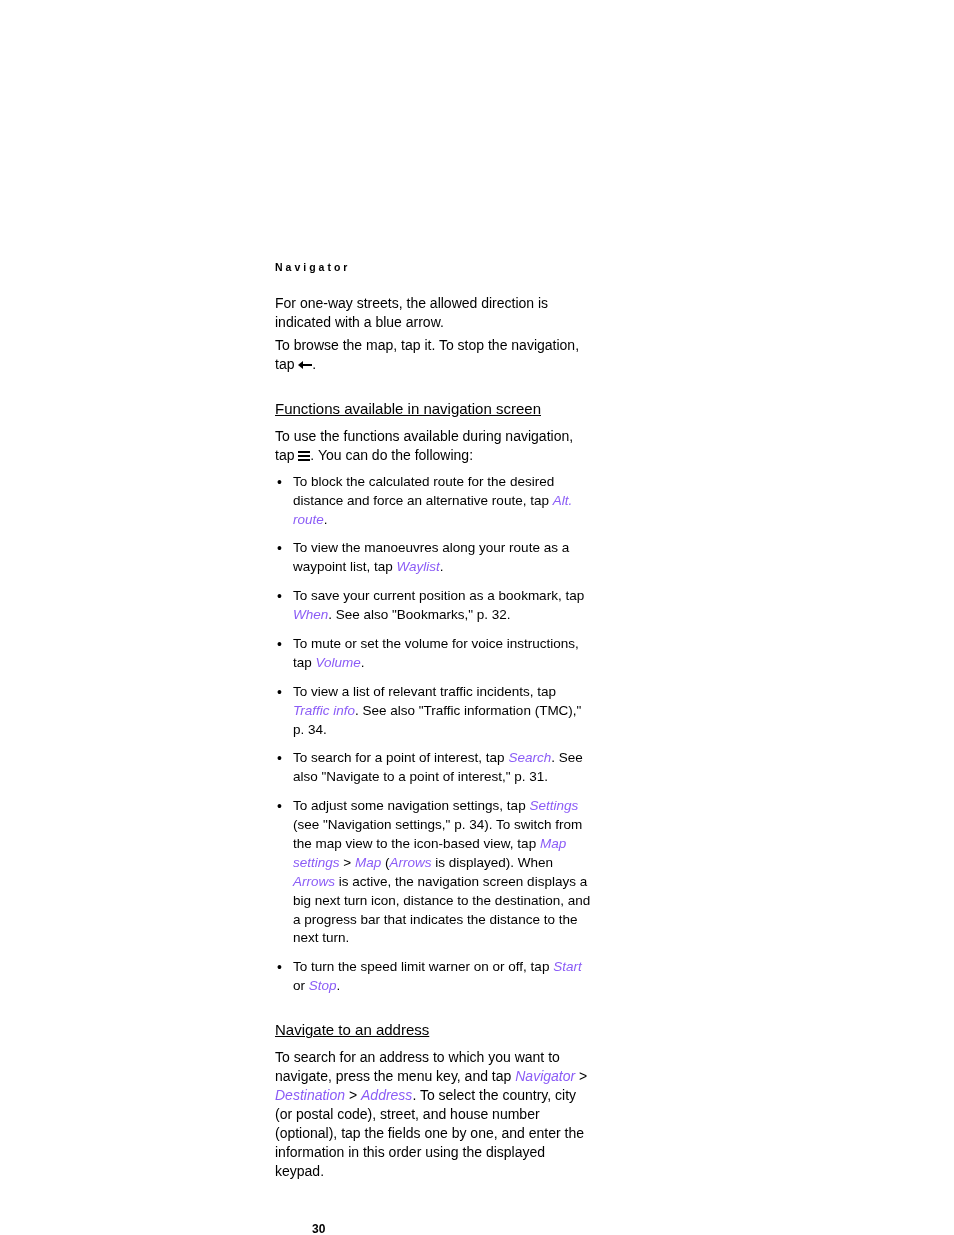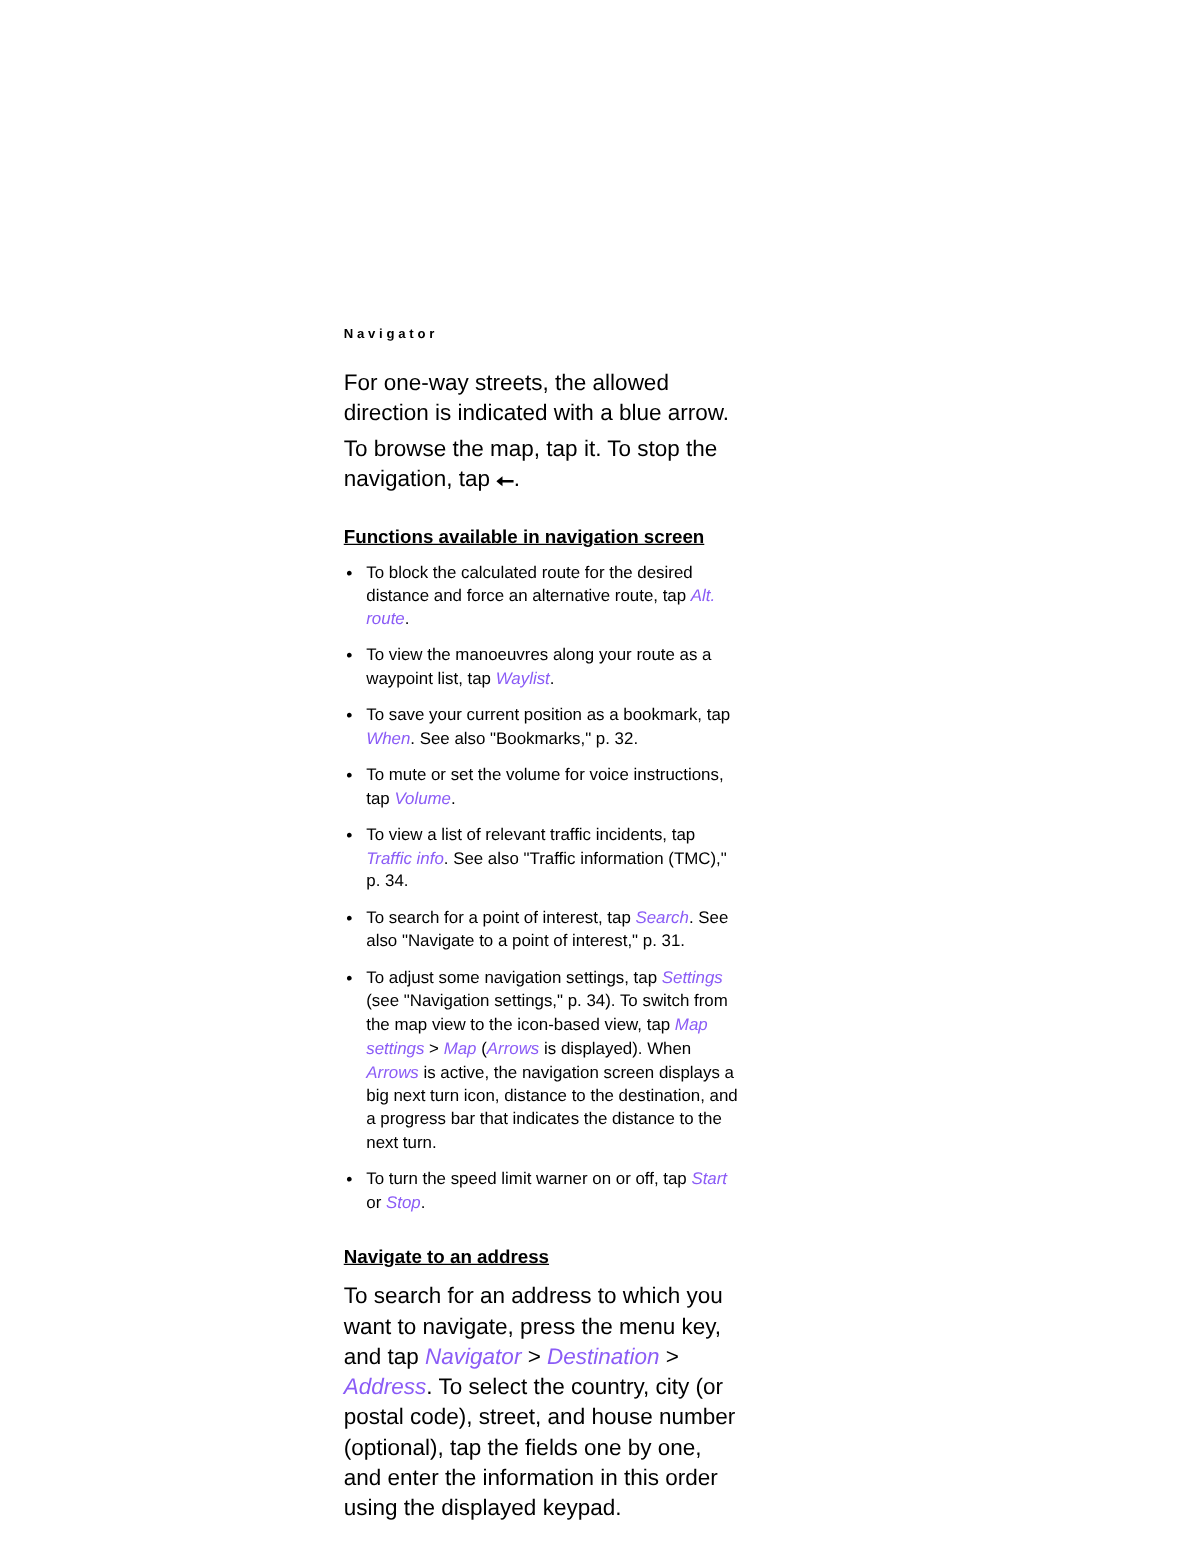--- a/index.html
+++ b/index.html
@@ -18,25 +18,25 @@
     font-size: 13.5px;
   }
   .chapter {
     font-size: 10.5px;
     font-weight: 700;
     letter-spacing: 3px;
     margin-bottom: 20px;
   }
   p {
     margin: 0 0 4px 0;
-    font-size: 18px;
+    font-size: 14px;
   }
   h2.section {
     font-size: 15px;
-    font-weight: 700;
+    font-weight: 400;
     text-decoration: underline;
     margin: 24px 0 8px 0;
   }
   ul.bullets {
     list-style: none;
     padding: 0 0 0 0;
     margin: 8px 0 0 0;
   }
   ul.bullets > li {
     position: relative;
@@ -94,20 +94,24 @@
     <span>To browse the map, tap it. To stop the navigation, tap </span>
     <span class="back-icon">
       <svg viewBox="0 0 14 10">
           <path d="M14 4 L5 4 L5 1 L0 5 L5 9 L5 6 L14 6 Z" fill="#000"></path>
         </svg>
     </span><span>.</span>
   </p>
 
   <h2 class="section">Functions available in navigation screen</h2>
 
+  <p>
+    <span>To use the functions available during navigation, tap </span>
+    <span class="menu-icon"><span></span><span></span><span></span></span><span>. You can do the following:</span>
+  </p>
 
   <ul class="bullets">
 
     <li>
       <span>To block the calculated route for the desired distance and force an alternative route, tap </span><span class="uilink">Alt. route</span><span>.</span>
     </li>
 
     <li>
       <span>To view the manoeuvres along your route as a waypoint list, tap </span><span class="uilink">Waylist</span><span>.</span>
     </li>

